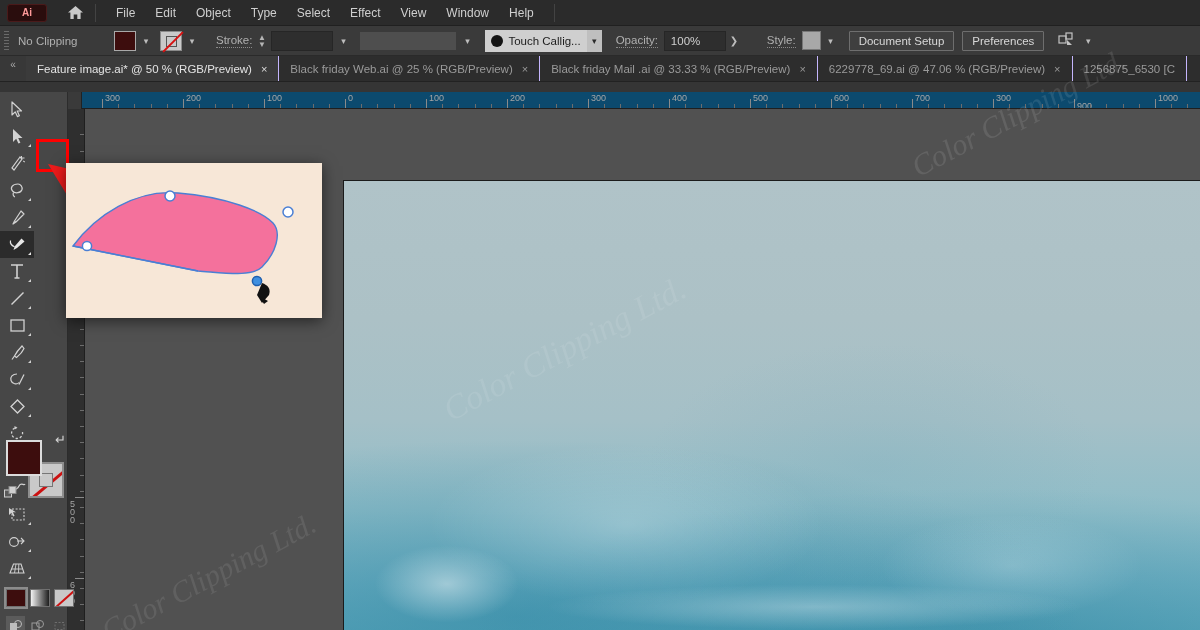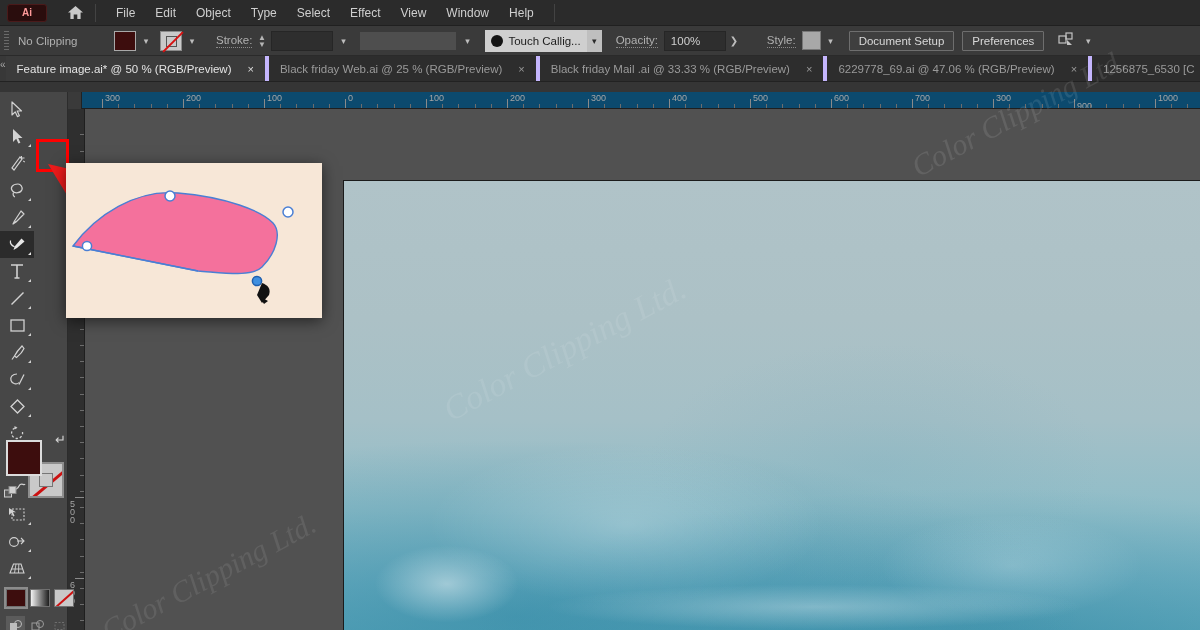--- a/index.html
+++ b/index.html
@@ -85,22 +85,22 @@
   
   .tabbar {
     height:26px; background:#2d2d2d; display:flex; align-items:stretch;
     border-bottom:1px solid #222;
   }
   .tab-collapse {
     width:26px; display:flex; align-items:flex-start; justify-content:center;
     padding-top:3px; color:#a8a8a8; font-size:10px; background:#383838;
   }
   .tab {
-    display:flex; align-items:center; gap:16px; padding:0 11px;
-    font-size:11.5px; color:#9a9a9a; border-right:4px solid #c4b5fd; white-space:nowrap;text-align:right;
+    display:flex; align-items:center; gap:9px; padding:0 11px;
+    font-size:11.5px; color:#9a9a9a; border-right:1px solid #c4b5fd; white-space:nowrap;text-align:right;
   }
   .tab.active { background:#3b3b3b; color:#e4e4e4; }
   .tab .close { color:#999; font-size:11px; }
   .tab.active .close { color:#ddd; }
 
   
   .ruler-h {
     position:absolute; left:68px; top:92px; right:0; height:17px;
     background:#0c4a6e; border-bottom:1px solid #1f1f1f; overflow:hidden;
   }

